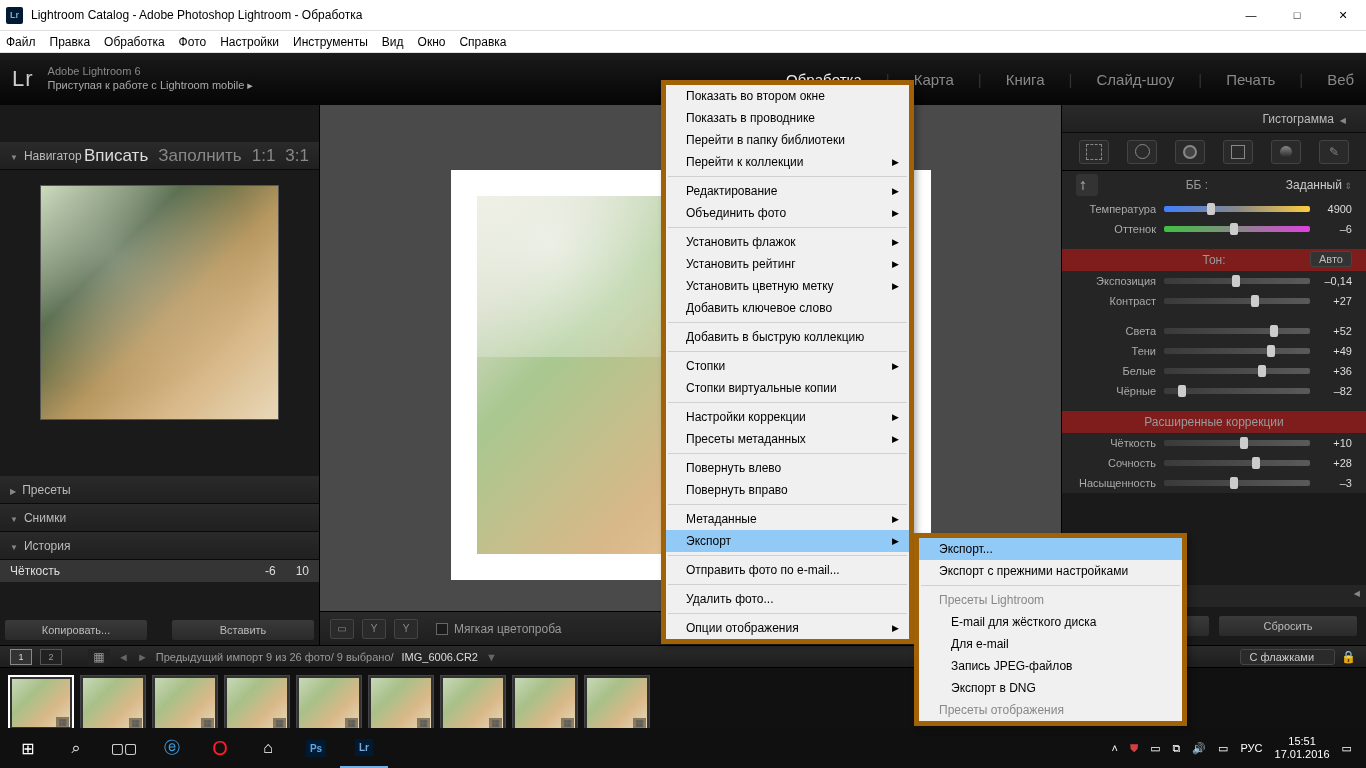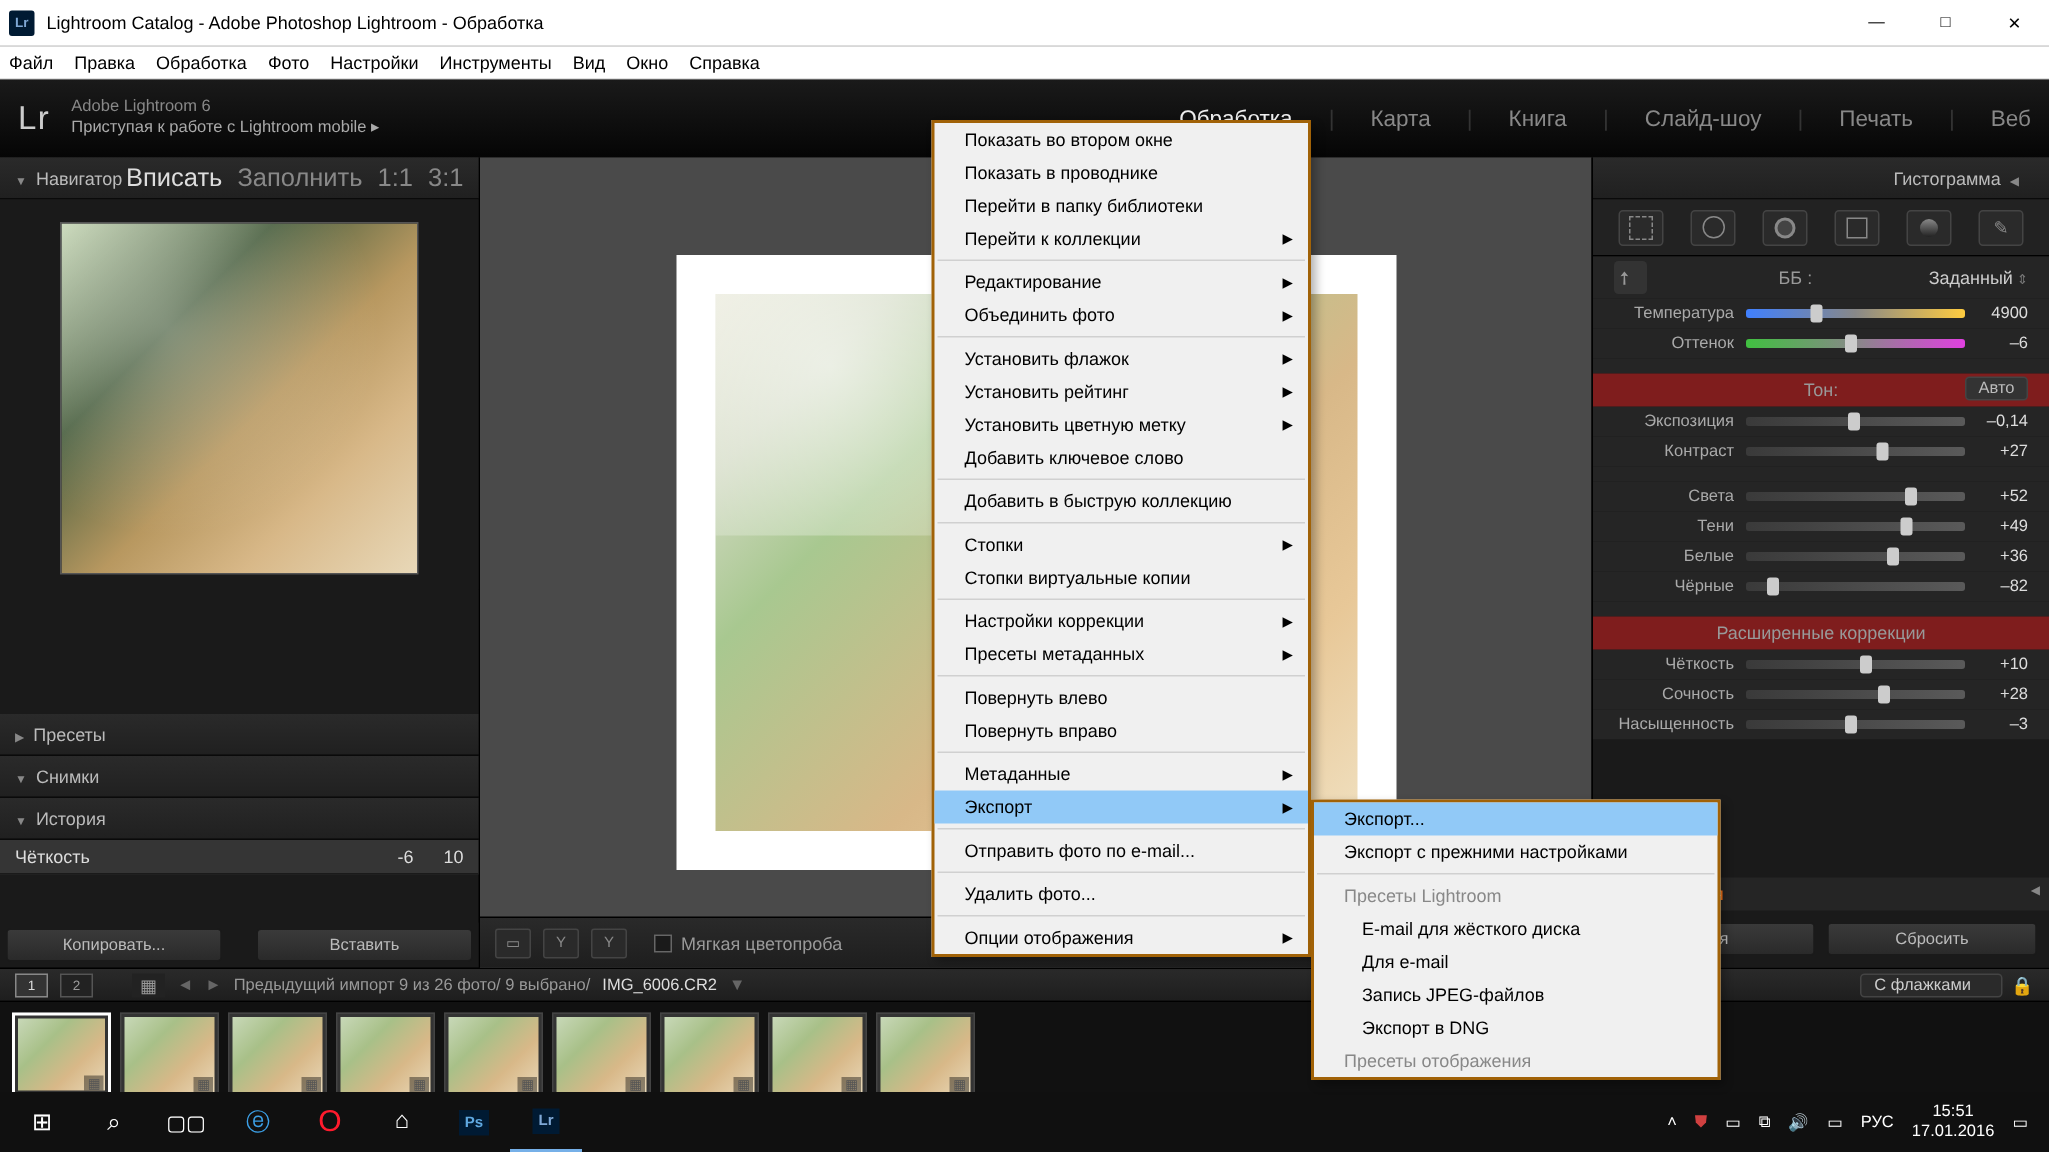--- a/index.html
+++ b/index.html
@@ -30,21 +30,21 @@
 .main { display: flex; height: 540px; background: #1a1a1a; }
 .left-panel { width: 320px; background: #1a1a1a; display: flex; flex-direction: column; border-right: 1px solid #000; }
 .right-panel { width: 305px; background: #1a1a1a; border-left: 1px solid #000; display: flex; flex-direction: column; position: relative; }
 .canvas { flex: 1; background: #4a4a4a; position: relative; }
 
 .panel-head { height: 28px; background: linear-gradient(#2a2a2a,#202020); display: flex; align-items: center; padding: 0 10px; font-size: 12px; color: #bbb; border-bottom: 1px solid #0a0a0a; }
 .panel-head .tri-r::before { content: "▶"; font-size: 8px; margin-right: 6px; color: #888; }
 .panel-head .tri-d::before { content: "▼"; font-size: 8px; margin-right: 6px; color: #888; }
 .panel-head .r-tri::after { content: "◀"; font-size: 8px; margin-left: 6px; color: #888; }
 
-.nav-head { display: flex; align-items: center; }
+.nav-head { display: flex; align-items: center; margin-top: 37px; }
 .nav-opts { margin-left: auto; display: flex; gap: 10px; font-size: 17px; color: #888; }
 .nav-opts .sel { color: #ddd; }
 
 .preview { padding: 15px 40px 10px; background: #1a1a1a; height: 260px; }
 .preview-img { width: 100%; height: 100%; background: linear-gradient(135deg, #c8d8b8 0%, #4a6040 30%, #b89860 55%, #d8b888 75%, #e8d8b8 100%); border: 1px solid #555; position: relative; }
 .preview-img::after { content: ""; position: absolute; inset: 0; background: radial-gradient(ellipse at 30% 30%, rgba(255,255,255,.3), transparent 60%); }
 
 .history-row { display: flex; padding: 4px 10px; font-size: 12px; color: #ddd; background: #353535; border-bottom: 1px solid #1a1a1a; }
 .history-row .v1 { margin-left: auto; margin-right: 20px; }
 .btn-row { display: flex; gap: 23px; padding: 4px; background: #1a1a1a; margin-top: 32px; }
@@ -101,21 +101,21 @@
 .filmstrip-bar { height:22px; background:linear-gradient(#2a2a2a,#1e1e1e); display:flex; align-items:center; padding:0 10px; color:#999; font-size:11px; gap:8px; border-top:1px solid #000; }
 .fs-icon { width:22px; height:16px; border:1px solid #555; background:#222; display:inline-flex; align-items:center; justify-content:center; font-size:9px; }
 .fs-icon.sel { border-color:#888; background:#333; color:#ddd; }
 .filmstrip { height:70px; background:#111; display:flex; align-items:center; padding:5px 8px; gap:6px; border-top:1px solid #000; }
 .thumb-item { width:66px; height:56px; background:#333; border:1px solid #444; padding:2px; position:relative; flex-shrink:0; }
 .thumb-item.sel { border:2px solid #fff; }
 .thumb-item::before { content:""; position:absolute; inset:2px; background:linear-gradient(135deg,#c8d8b8,#a8c088,#d8b888,#e8d8b8); }
 .thumb-item::after { content:"▦"; position:absolute; right:3px; bottom:2px; font-size:9px; color:#555; background:rgba(0,0,0,.4); padding:0 2px; }
 
 
-.ctx-menu { position:absolute; background:#f0f0f0; border:2px solid #a16207; box-shadow:3px 3px 6px rgba(0,0,0,.3); color:#000; font-size:12px; z-index:100; }
+.ctx-menu { position:absolute; background:#f0f0f0; border:5px solid #a16207; box-shadow:3px 3px 6px rgba(0,0,0,.3); color:#000; font-size:12px; z-index:100;margin-left:40px; }
 .ctx-item { padding:4px 30px 4px 20px; display:flex; align-items:center; position:relative; white-space:nowrap; }
 .ctx-item.disabled { color:#000000; }
 .ctx-item.highlight { background:#91c9f7; }
 .ctx-item .arrow { position:absolute; right:10px; font-size:9px; }
 .ctx-sep { height:1px; background:#d0d0d0; margin:3px 2px; }
 .ctx-heading { padding:4px 20px; color:#888; font-size:12px; }
 
 
 .taskbar { position:absolute; bottom:0; left:0; right:0; height:40px; background:#101010; display:flex; align-items:center; padding:0 4px; }
 .tb-item { width:48px; height:40px; display:flex; align-items:center; justify-content:center; color:#fff; font-size:16px; }

